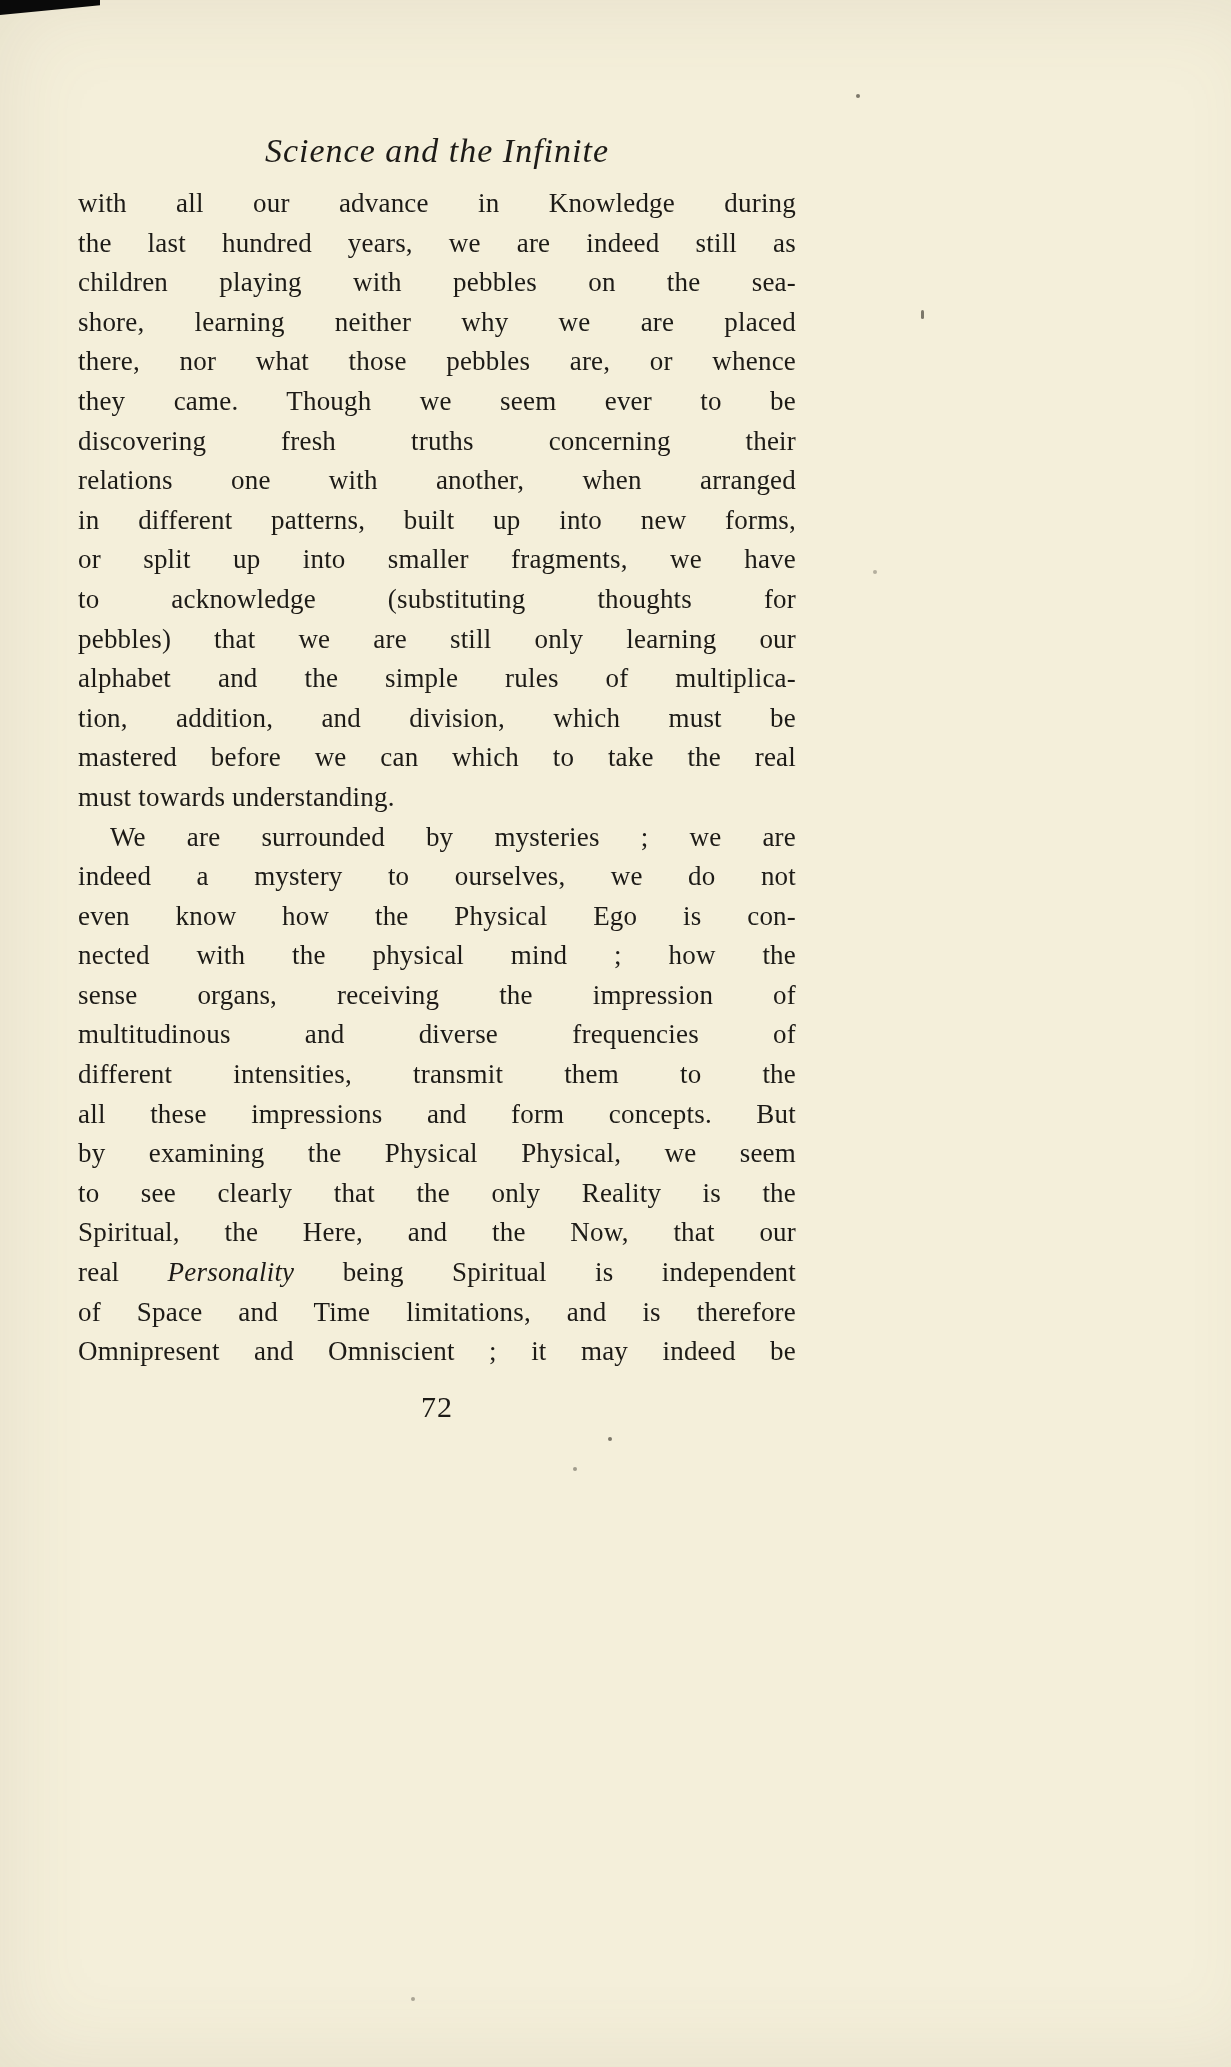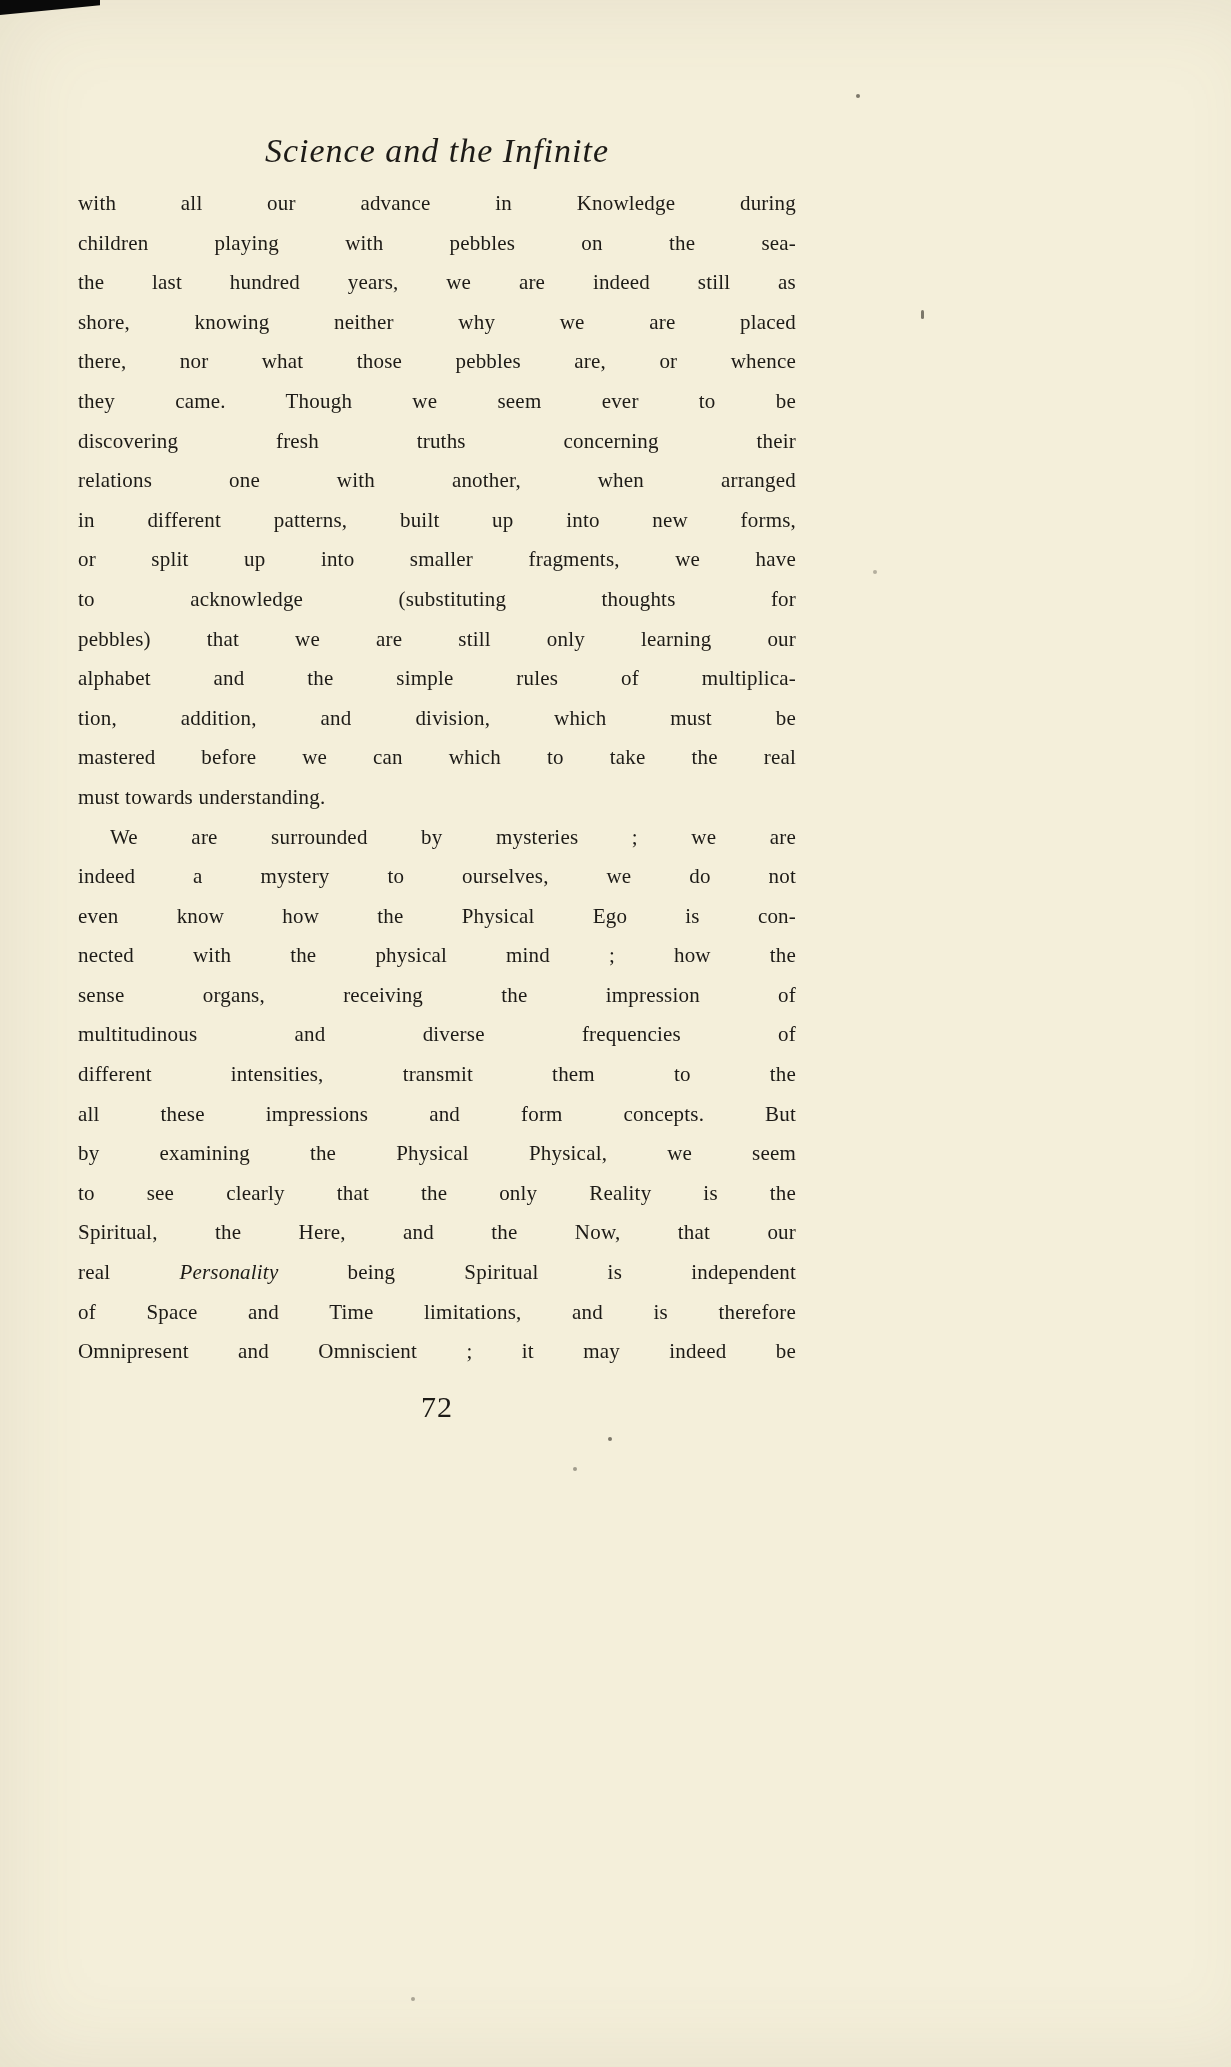--- a/index.html
+++ b/index.html
@@ -46,21 +46,21 @@
     font-style: italic;
     font-weight: normal;
     text-align: center;
     font-size: 34px;
     line-height: 46px;
     margin: 0 0 10px 0;
     letter-spacing: 1px;
   }
 
   .text-block .line {
-    font-size: 21px;
+    font-size: 27px;
     line-height: 39.6px;
     letter-spacing: 0.2px;
     text-align: justify;
     white-space: normal;
   }
   .text-block .line.j { text-align-last: justify; }
   .text-block .line.ind { text-indent: 32px; }
   .it { font-style: italic; }
 
   .page-number {
@@ -83,23 +83,23 @@
   <div class="speck" style="left:873px; top:570px; opacity:0.35;"></div>
   <div class="speck" style="left:608px; top:1437px;"></div>
   <div class="speck" style="left:573px; top:1467px; opacity:0.45;"></div>
   <div class="speck" style="left:411px; top:1997px; opacity:0.4;"></div>
 
   <div class="column">
     <h1 class="running-head">Science and the Infinite</h1>
 
     <div class="text-block">
         <div class="line j"><span>with all our advance in Knowledge during</span></div>
+        <div class="line j"><span>the last hundred years, we are indeed still as</span></div>
         <div class="line j"><span>children playing with pebbles on the sea-</span></div>
-        <div class="line j"><span>the last hundred years, we are indeed still as</span></div>
-        <div class="line j"><span>shore, knowing neither why we are placed</span></div>
+        <div class="line j"><span>shore, learning neither why we are placed</span></div>
         <div class="line j"><span>there, nor what those pebbles are, or whence</span></div>
         <div class="line j"><span>they came.  Though we seem ever to be</span></div>
         <div class="line j"><span>discovering fresh truths concerning their</span></div>
         <div class="line j"><span>relations one with another, when arranged</span></div>
         <div class="line j"><span>in different patterns, built up into new forms,</span></div>
         <div class="line j"><span>or split up into smaller fragments, we have</span></div>
         <div class="line j"><span>to acknowledge (substituting thoughts for</span></div>
         <div class="line j"><span>pebbles) that we are still only learning our</span></div>
         <div class="line j"><span>alphabet and the simple rules of multiplica-</span></div>
         <div class="line j"><span>tion, addition, and division, which must be</span></div>

